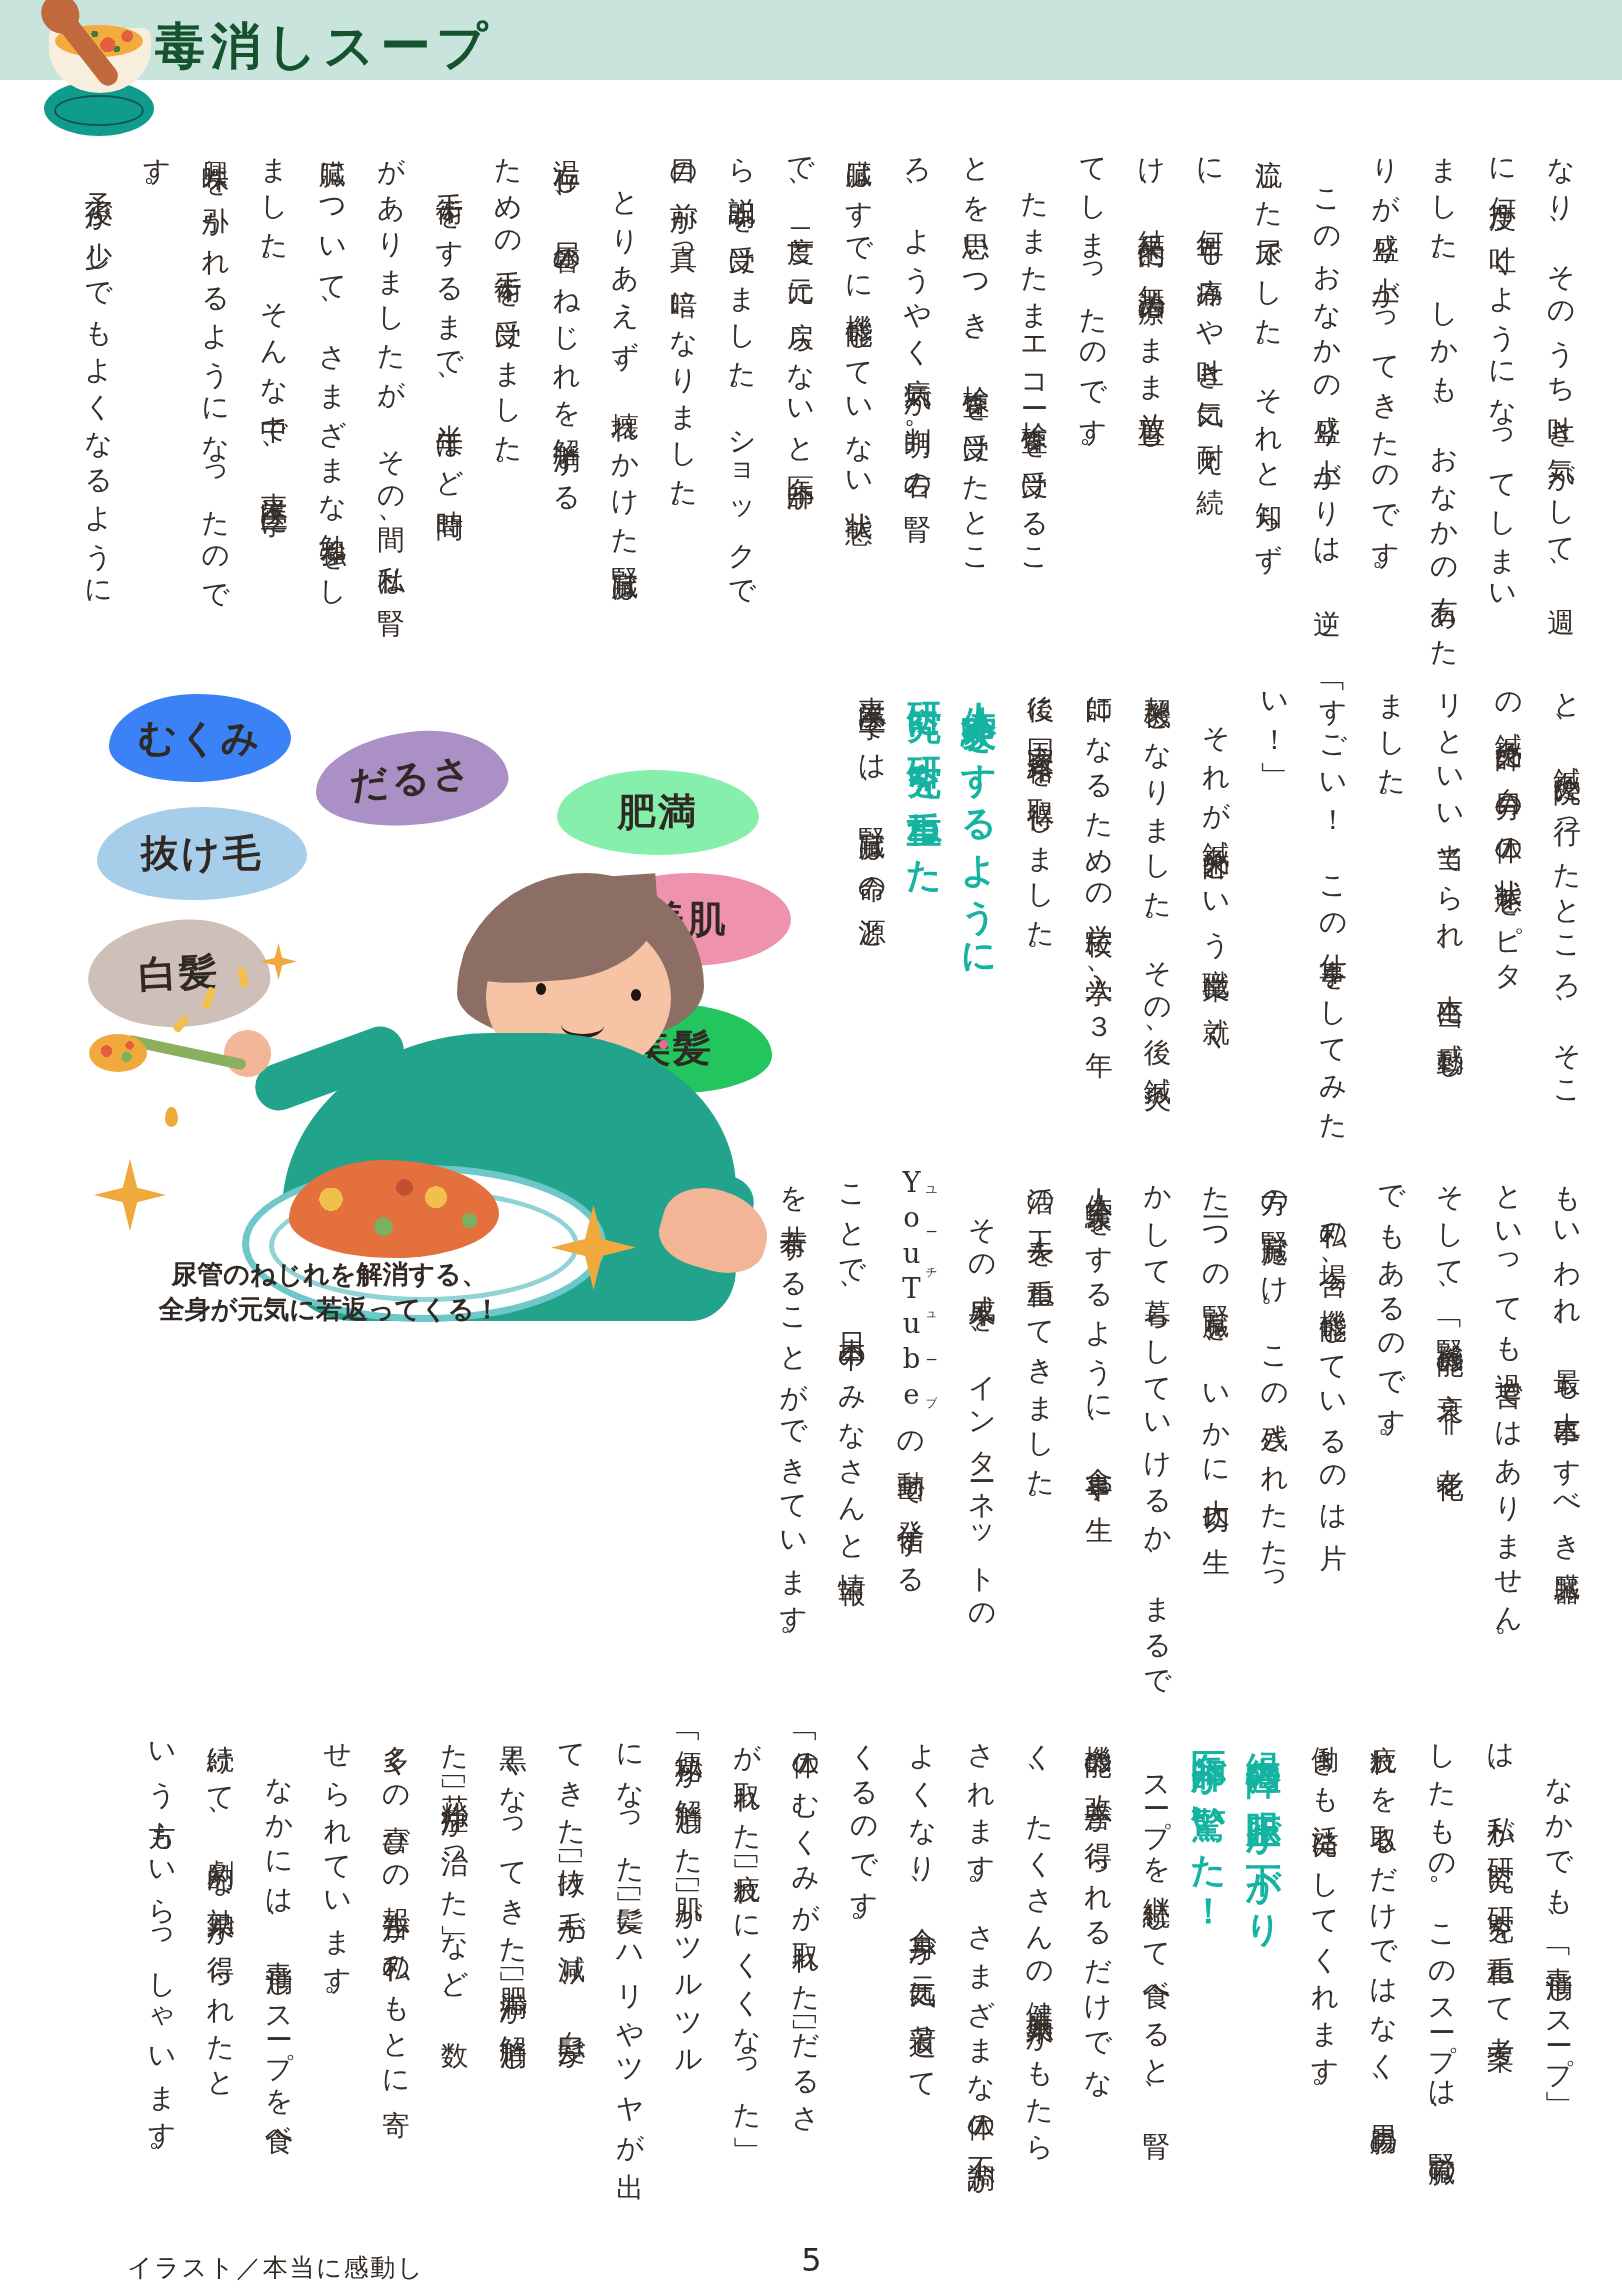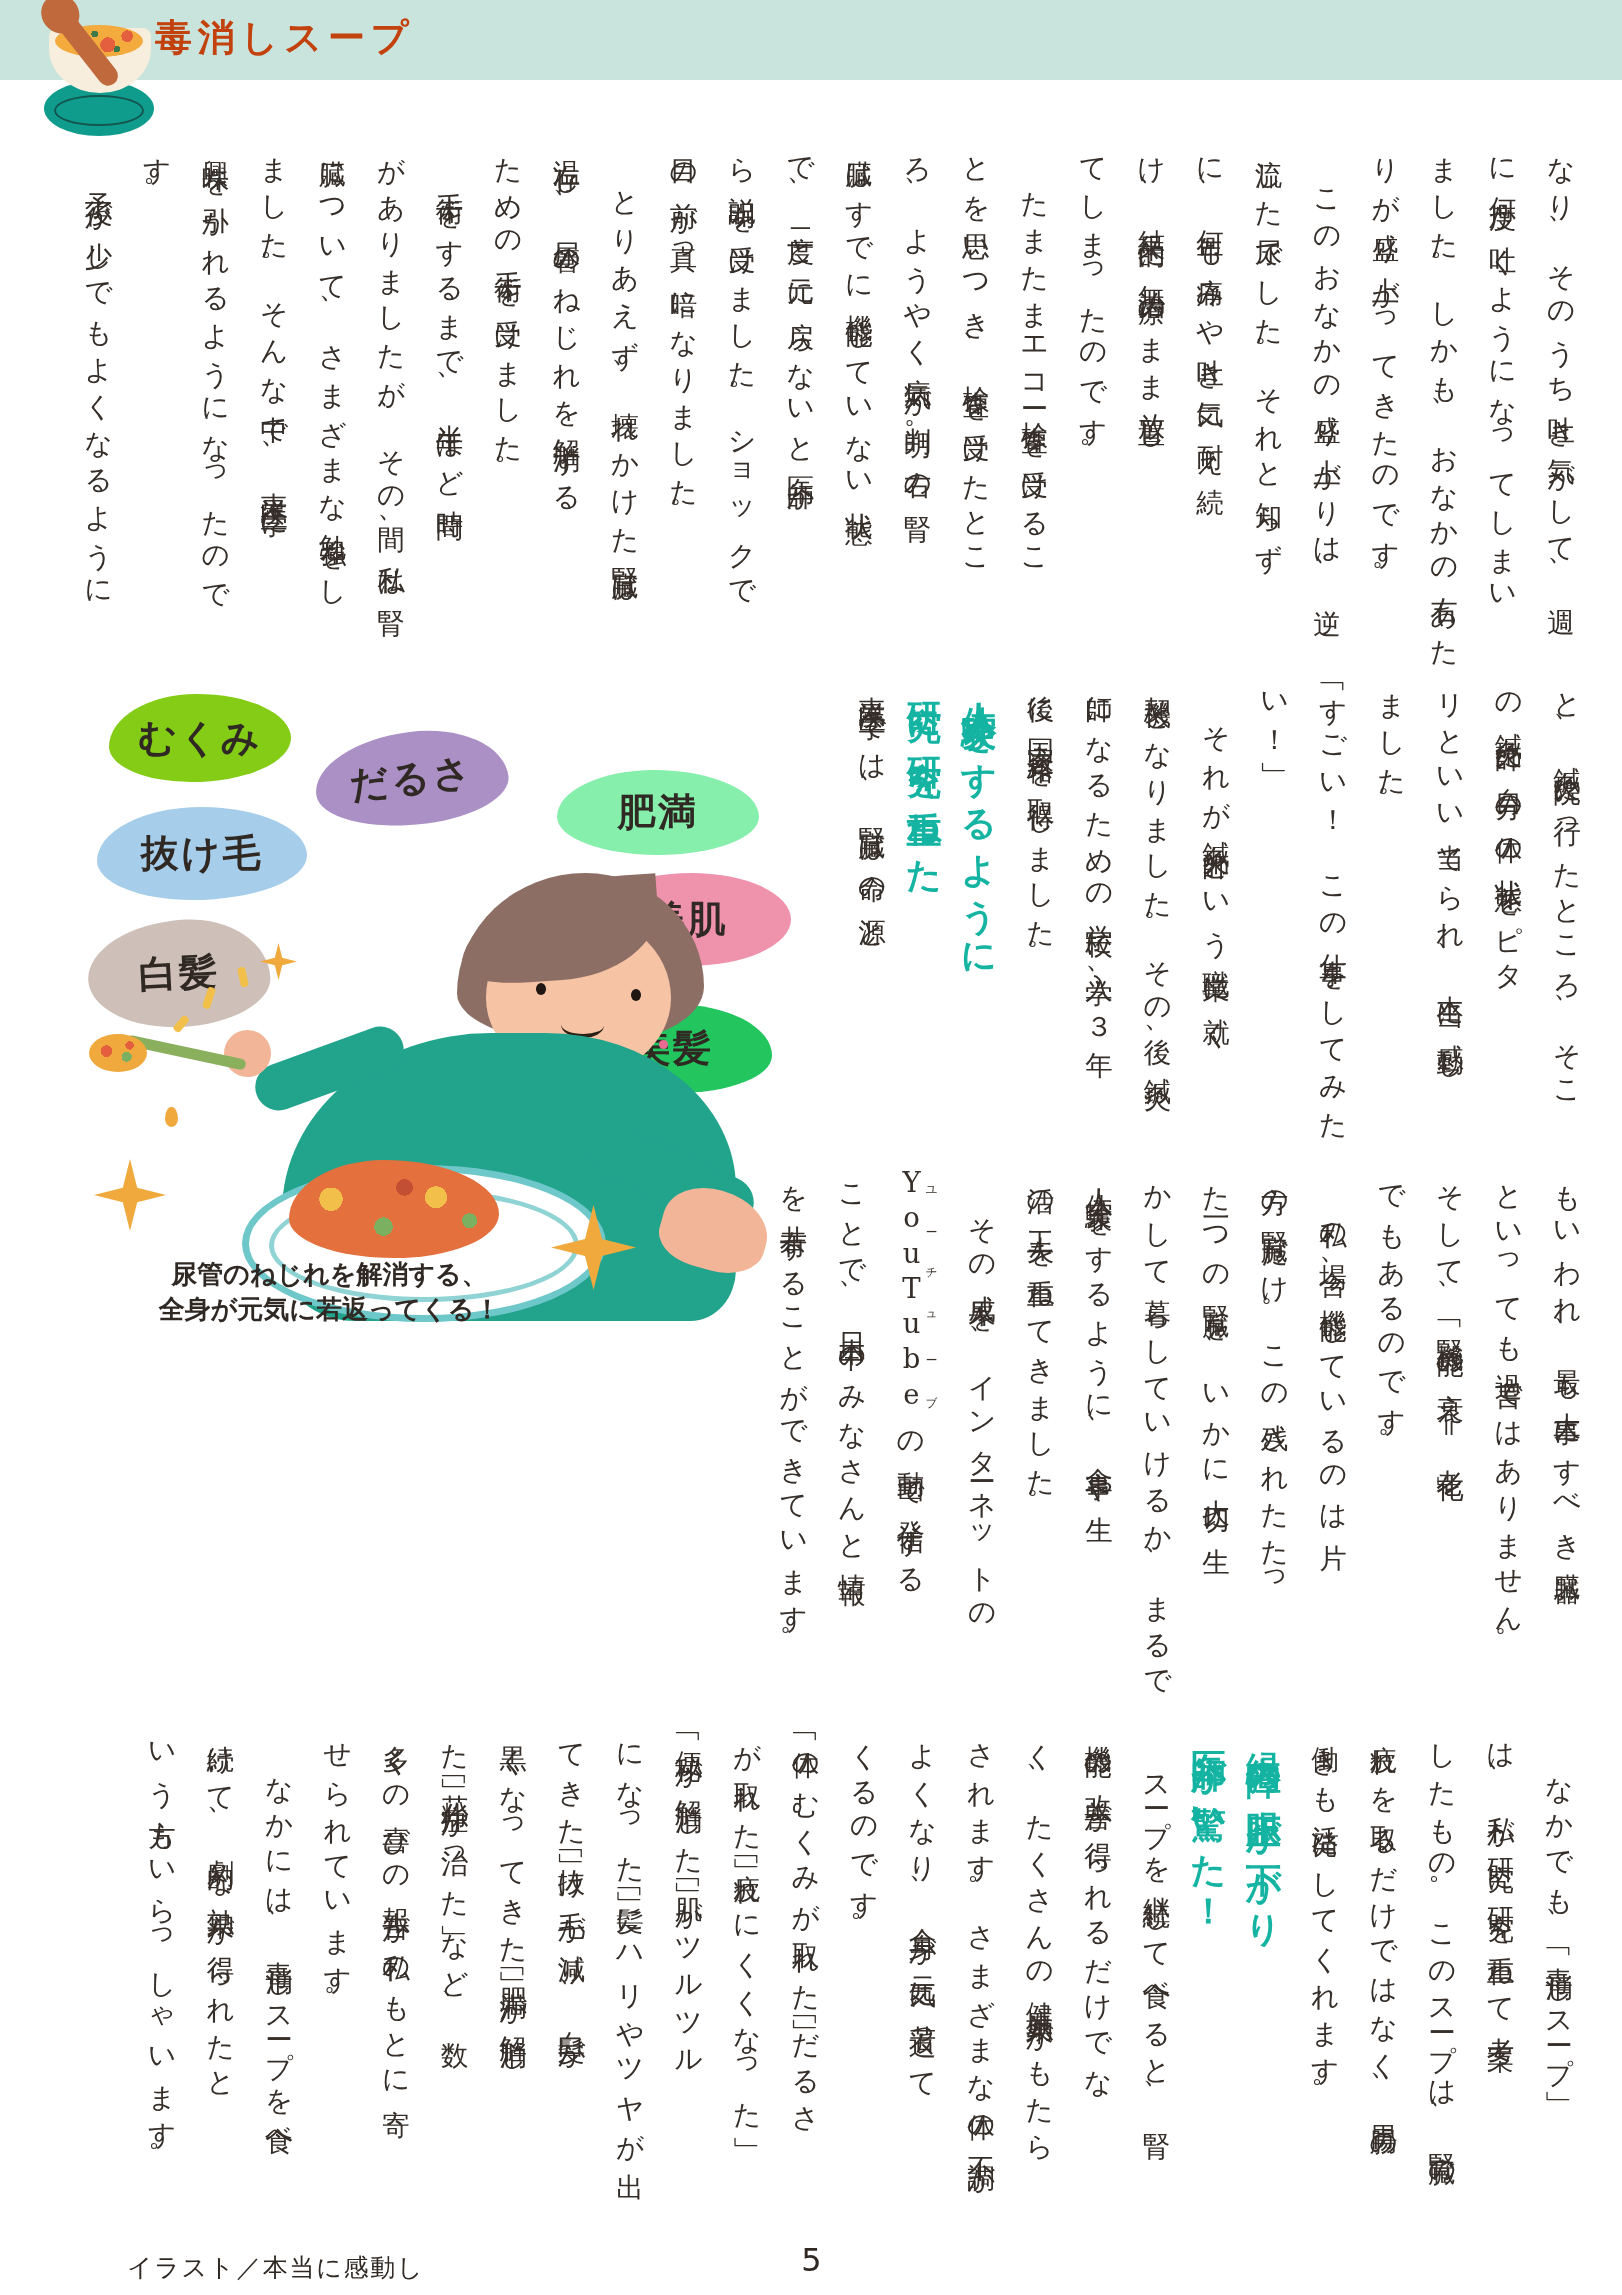--- a/index.html
+++ b/index.html
@@ -2,21 +2,21 @@
 <html style="font-size:13.3px"><head>
 <meta charset="utf-8">
 <style>
   html,body{margin:0;padding:0;background:#9a9a9a;}
   .page{position:relative;width:1623px;height:2295px;background:#ffffff;overflow:hidden;
         font-family:"DejaVu Serif","Liberation Serif",serif;color:#352e29;}
 
   
   .header-band{position:absolute;left:0;top:0;width:1623px;height:80px;background:#c9e4dd;}
   .page-title{position:absolute;left:155px;top:13.3px;font-family:"DejaVu Sans","Liberation Sans",sans-serif;
-              font-weight:bold;font-size:37px;letter-spacing:5.8px;color:#c2410c;}
+              font-weight:bold;font-size:50px;letter-spacing:5.8px;color:#14532d;}
   .soup-icon{position:absolute;left:42px;top:3.3px;width:117px;height:140px;}
   .si-plate{position:absolute;left:1.7px;top:78px;width:110px;height:55px;background:#109c8d;border-radius:50%;}
   .si-plate::after{content:"";position:absolute;left:10px;top:13.3px;right:10px;bottom:10px;border-radius:50%;
                    border:2.5px solid rgba(20,30,28,.55);}
   .si-bowl{position:absolute;left:6.7px;top:25px;width:102px;height:65px;background:#f7eedd;
            border-radius:8.3px 8.3px 52px 52px/8.3px 8.3px 45px 45px;}
   .si-soup{position:absolute;left:13.3px;top:22px;width:88px;height:32px;border-radius:50%;
            background:radial-gradient(circle at 25% 45%,#e35f3e 0 6.7px,transparent 6.7px),
                       radial-gradient(circle at 60% 62%,#e35f3e 0 7.5px,transparent 7.5px),
                       radial-gradient(circle at 82% 35%,#e35f3e 0 5.8px,transparent 5.8px),
@@ -202,21 +202,21 @@
       <p>黒くなってきた」「肥満が解消し</p>
       <p>た」「花粉症が治った」など、数</p>
       <p>多くの喜びの報告が私のもとに寄</p>
       <p>せられています。</p>
       <p>　なかには、毒消しスープを食べ</p>
       <p>続けて、劇的な効果が得られたと</p>
       <p>いう方もいらっしゃいます。</p>
     </div>
 
   <div class="illu">
-    <div class="blob b1" style="background: #84cc16;">
+    <div class="blob b1" style="background: #3b82f6;">
         <span>むくみ</span>
       </div>
     <div class="blob b2" style="background: rgb(170, 144, 197);">
         <span>だるさ</span>
       </div>
     <div class="blob b3" style="background: rgb(166, 205, 234);">
         <span>抜け毛</span>
       </div>
     <div class="blob b4" style="background: rgb(206, 192, 184);">
         <span>白髪</span>

